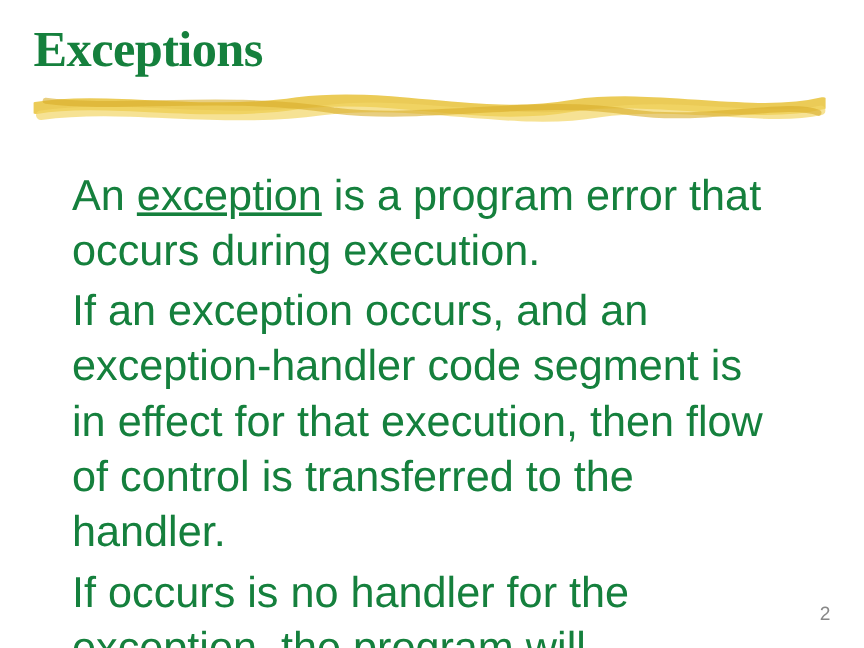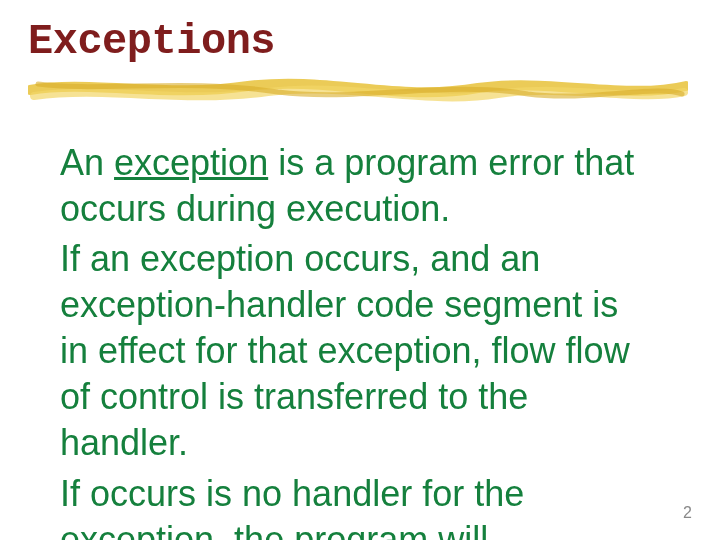--- a/index.html
+++ b/index.html
@@ -15,24 +15,24 @@
   .slide {
     width: 720px;
     height: 540px;
     position: relative;
     box-sizing: border-box;
   }
   .title {
     position: absolute;
     top: 18px;
     left: 28px;
-    font-family: Liberation Mono, monospace;
+    font-family: Liberation Serif, serif;
     font-weight: 900;
     font-size: 42px;
-    color: #7f1d1d;
+    color: #15803d;
     letter-spacing: -0.5px;
   }
   .underline-brush {
     position: absolute;
     top: 72px;
     left: 28px;
     width: 660px;
     height: 36px;
   }
   .body {
@@ -69,19 +69,19 @@
   <svg class="underline-brush" viewBox="0 0 660 36" preserveAspectRatio="none">
     <path d="M2 18 C 60 8, 140 26, 220 14 C 300 4, 370 30, 450 16 C 520 6, 600 28, 658 14" stroke="#e8c23a" stroke-width="10" fill="none" stroke-linecap="round" opacity="0.85"></path>
     <path d="M6 24 C 80 14, 150 32, 240 20 C 320 10, 400 34, 470 22 C 540 12, 610 30, 656 20" stroke="#f2d567" stroke-width="8" fill="none" stroke-linecap="round" opacity="0.7"></path>
     <path d="M10 12 C 70 20, 160 6, 250 20 C 330 30, 420 8, 500 22 C 560 30, 630 12, 654 22" stroke="#d9ad2a" stroke-width="5" fill="none" stroke-linecap="round" opacity="0.6"></path>
   </svg>
 
   <div class="body">
     <p class="para">
       <span>An </span><span class="u">exception</span><span> is a program error that occurs during execution.</span>
     </p>
-    <p class="para">If an exception occurs, and an exception-handler code segment is in effect for that exception, flow flow of control is transferred to the handler.</p>
+    <p class="para">If an exception occurs, and an exception-handler code segment is in effect for that execution, then flow of control is transferred to the handler.</p>
     <p class="para">If occurs is no handler for the exception, the program will terminate.</p>
   </div>
 
   <div class="page-number">2</div>
 
 </div>
 
 </body></html>

